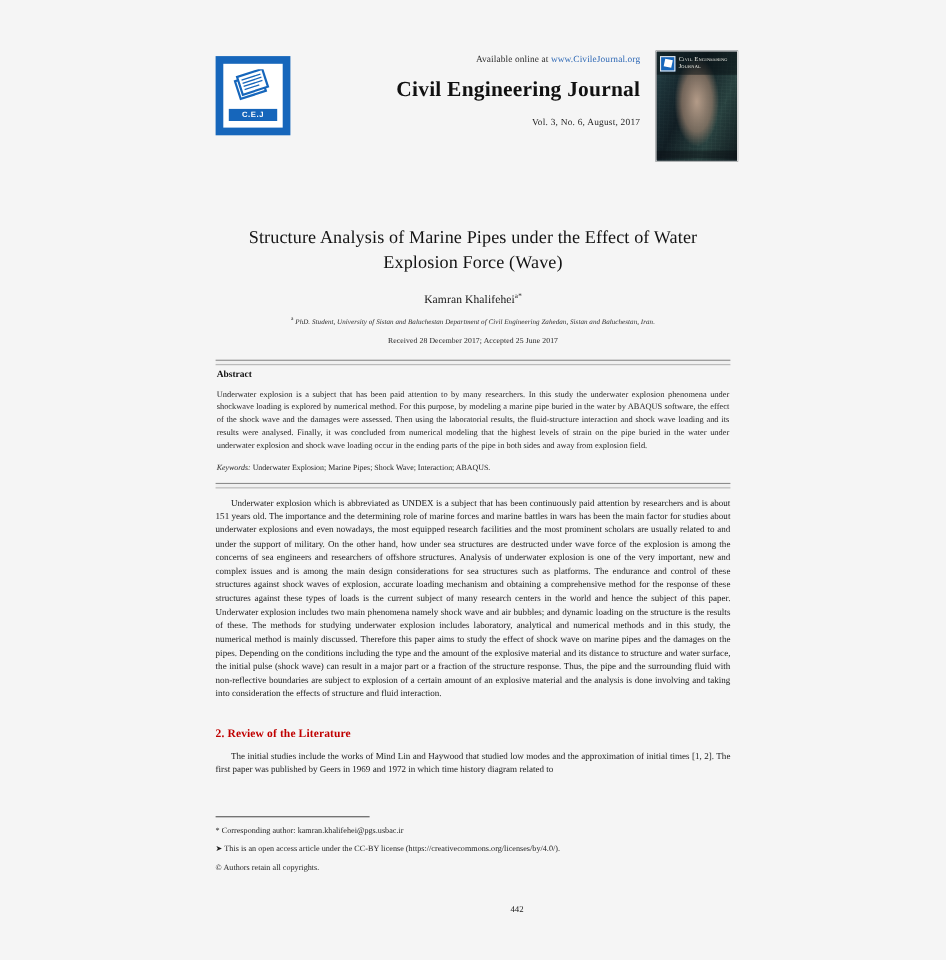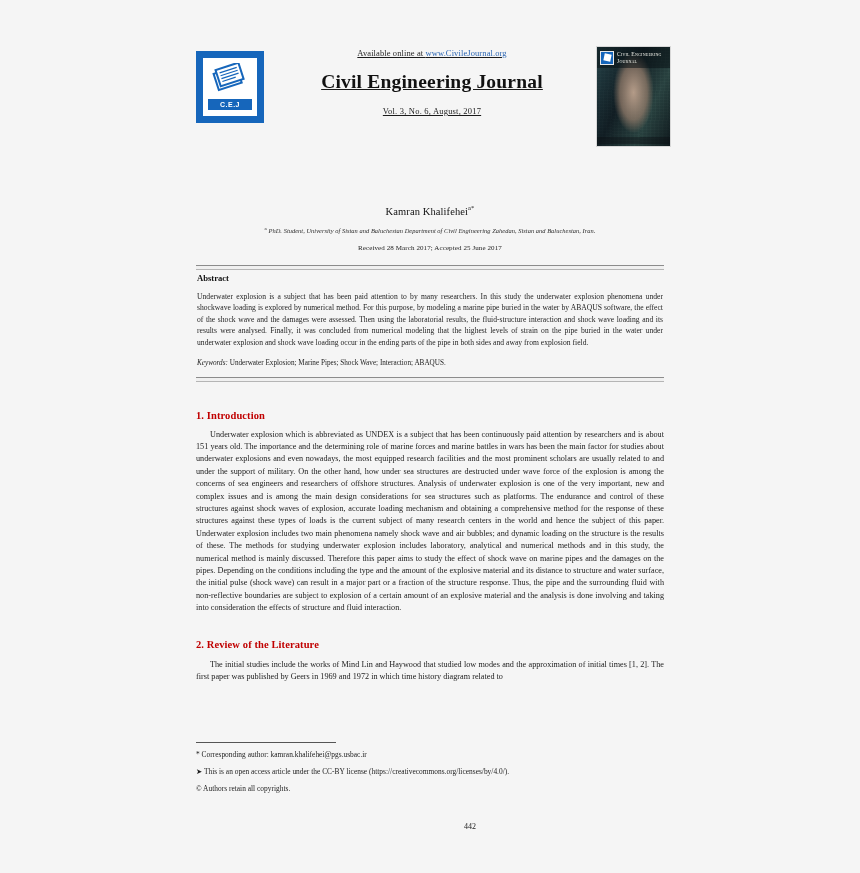--- a/index.html
+++ b/index.html
@@ -76,22 +76,21 @@
     font-weight: bold;
     letter-spacing: 0.5px;
     text-align: center;
     line-height: 11px;
   }
   .mast-center {
     position: absolute;
     left: 86px;
     top: 0;
     width: 300px;
-    text-align: center;
-    text-decoration: underline;
+    text-align: right;
   }
   .avail-line {
     font-size: 8.5px;
     color: #2a2a2a;
     margin-top: 6px;
     letter-spacing: 0.1px;
   }
   .avail-line .url {
     color: #2b66b4;
     text-decoration: none;
@@ -336,34 +335,34 @@
         <div class="cover-photo"></div>
         <div class="cover-head">
           <div class="cover-logo"></div>
           <div class="cover-title">Civil Engineering Journal</div>
         </div>
         <div class="cover-bottom"></div>
       </div>
     </div>
 
     <div class="titleblock">
+      <div class="paper-title">Structure Analysis of Marine Pipes under the Effect of Water Explosion Force (Wave)</div>
       <div class="authors"><span>Kamran Khalifehei</span><sup>a*</sup></div>
       <div class="affiliation"><sup>a</sup><span> PhD. Student, University of Sistan and Baluchestan Department of Civil Engineering Zahedan, Sistan and Baluchestan, Iran.</span></div>
-      <div class="dates">Received 28 March 2017; Accepted 25 June 2017</div>
+      <div class="dates">Received 28 December 2017; Accepted 25 June 2017</div>
     </div>
 
     <div class="rule rule-top"></div>
     <div class="abstract-block">
       <div class="abstract-head">Abstract</div>
       <div class="abstract-body">Underwater explosion is a subject that has been paid attention to by many researchers. In this study the underwater explosion phenomena under shockwave loading is explored by numerical method. For this purpose, by modeling a marine pipe buried in the water by ABAQUS software, the effect of the shock wave and the damages were assessed. Then using the laboratorial results, the fluid-structure interaction and shock wave loading and its results were analysed. Finally, it was concluded from numerical modeling that the highest levels of strain on the pipe buried in the water under underwater explosion and shock wave loading occur in the ending parts of the pipe in both sides and away from explosion field.</div>
       <div class="keywords"><span class="kw-label">Keywords:</span><span> Underwater Explosion; Marine Pipes; Shock Wave; Interaction; ABAQUS.</span></div>
     </div>
     <div class="rule rule-bot"></div>
 
-    <div class="section-head">1. Introduction</div>
     <div class="para">Underwater explosion which is abbreviated as UNDEX is a subject that has been continuously paid attention by researchers and is about 151 years old. The importance and the determining role of marine forces and marine battles in wars has been the main factor for studies about underwater explosions and even nowadays, the most equipped research facilities and the most prominent scholars are usually related to and under the support of military. On the other hand, how under sea structures are destructed under wave force of the explosion is among the concerns of sea engineers and researchers of offshore structures. Analysis of underwater explosion is one of the very important, new and complex issues and is among the main design considerations for sea structures such as platforms. The endurance and control of these structures against shock waves of explosion, accurate loading mechanism and obtaining a comprehensive method for the response of these structures against these types of loads is the current subject of many research centers in the world and hence the subject of this paper. Underwater explosion includes two main phenomena namely shock wave and air bubbles; and dynamic loading on the structure is the results of these. The methods for studying underwater explosion includes laboratory, analytical and numerical methods and in this study, the numerical method is mainly discussed. Therefore this paper aims to study the effect of shock wave on marine pipes and the damages on the pipes. Depending on the conditions including the type and the amount of the explosive material and its distance to structure and water surface, the initial pulse (shock wave) can result in a major part or a fraction of the structure response. Thus, the pipe and the surrounding fluid with non-reflective boundaries are subject to explosion of a certain amount of an explosive material and the analysis is done involving and taking into consideration the effects of structure and fluid interaction.</div>
 
     <div class="section-head section-2">2. Review of the Literature</div>
     <div class="para para-2">The initial studies include the works of Mind Lin and Haywood that studied low modes and the approximation of initial times [1, 2]. The first paper was published by Geers in 1969 and 1972 in which time history diagram related to</div>
 
   </div>
 
   <div class="footnotes">
     <div class="fn-rule"></div>
     <div class="fn-line">* Corresponding author: kamran.khalifehei@pgs.usbac.ir</div>

